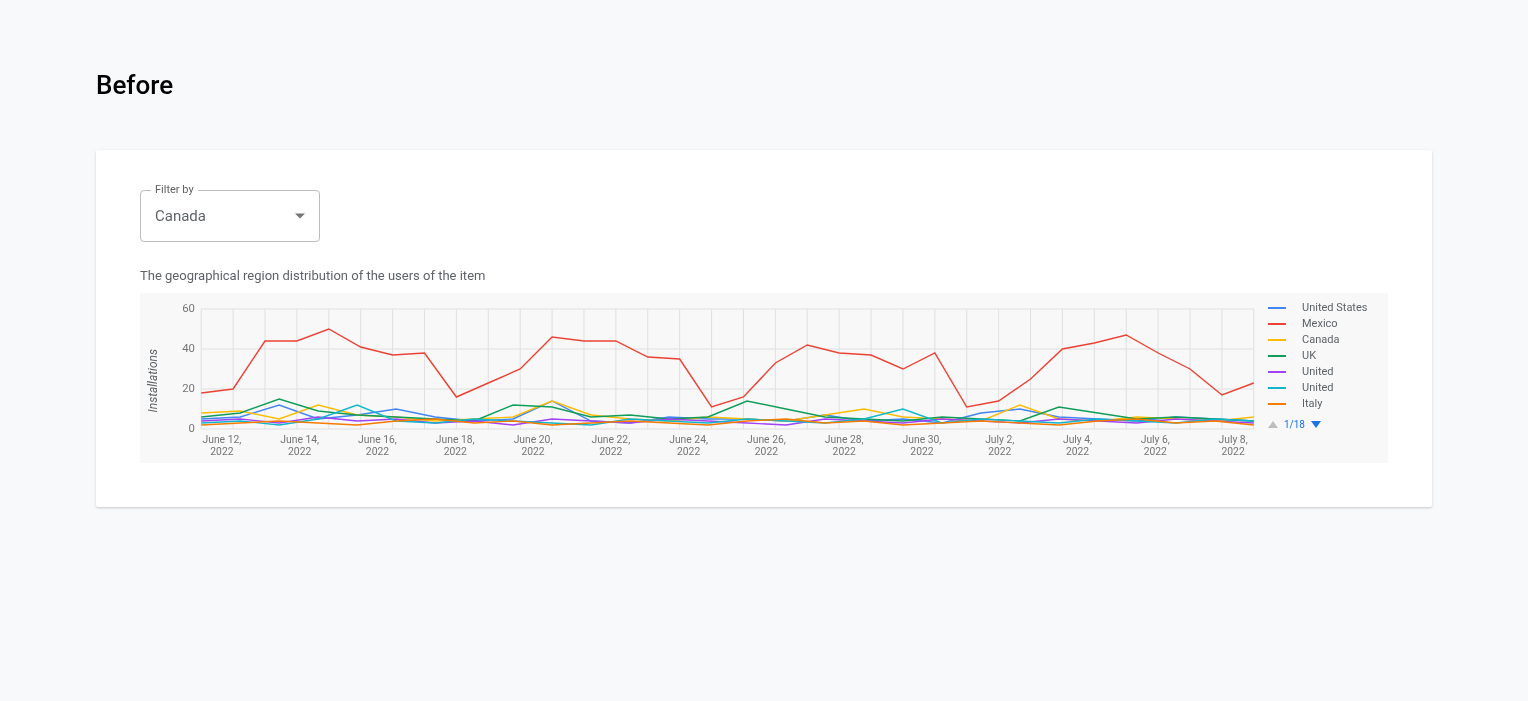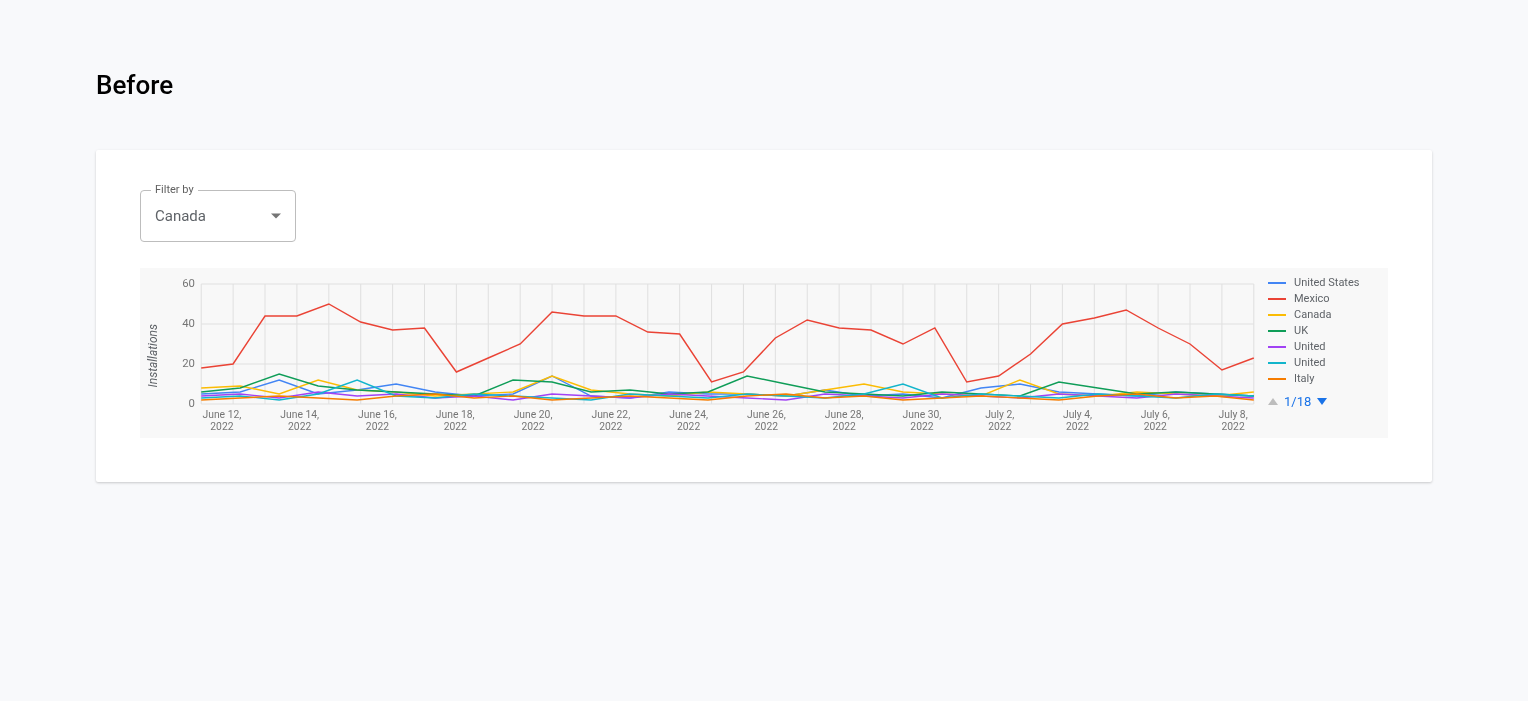--- a/index.html
+++ b/index.html
@@ -19,21 +19,21 @@
   }
   .card {
     background: #fff;
     box-shadow: 0 1px 3px rgba(0,0,0,0.12), 0 1px 2px rgba(0,0,0,0.08);
     border-radius: 2px;
     padding: 40px 44px 44px;
   }
   .filter-field {
     position: relative;
     display: inline-block;
-    width: 156px;
+    width: 180px;
     height: 52px;
     border: 1px solid #bdbdbd;
     border-radius: 4px;
     margin-bottom: 22px;
     cursor: pointer;
   }
   .filter-label {
     position: absolute;
     top: -8px;
     left: 10px;
@@ -79,39 +79,40 @@
     align-self: center;
     margin-right: 4px;
   }
   .plot-col { flex: 1; position: relative; }
   svg.plot { width: 100%; height: 160px; display: block; }
   .grid-line { stroke: #e0e0e0; stroke-width: 1; }
   .y-tick { font-size: 11px; fill: #757575; text-anchor: end; }
   .x-tick { font-size: 10px; fill: #757575; text-anchor: middle; }
   .series { fill: none; stroke-width: 1.4; }
   .legend-col { width: 118px; padding-left: 8px; display: flex; flex-direction: column; gap: 3px; }
-  .legend-item { display: flex; align-items: center; gap: 8px; font-size: 11px; color: #5f6368; cursor: pointer; }
+  .legend-item { display: flex; align-items: center; gap: 16px; font-size: 11px; color: #5f6368; cursor: pointer; }
   .legend-swatch { width: 18px; height: 2px; }
-  .pager { display: flex; align-items: center; gap: 6px; margin-top: 6px; font-size: 13px; color: #1a73e8; }
+  .pager { display: flex; align-items: center; gap: 6px; margin-top: 6px; font-size: 10px; color: #1a73e8; }
   .pager-arrow { width: 0; height: 0; cursor: pointer; }
   .pager-prev { border-left: 5px solid transparent; border-right: 5px solid transparent; border-bottom: 7px solid #bdbdbd; }
   .pager-next { border-left: 5px solid transparent; border-right: 5px solid transparent; border-top: 7px solid #1a73e8; }
 </style>
 </head>
 <body>
 
 <h1 class="page-title">Before</h1>
 
 <div class="card">
   <div class="filter-field">
     <span class="filter-label">Filter by</span>
     <span class="filter-value">Canada</span>
     <span class="filter-caret"></span>
   </div>
 
+  <div class="chart-desc">The geographical region distribution of the users of the item</div>
 
   <div class="chart-wrap">
     <div class="y-axis-label">Installations</div>
     <div class="plot-col">
       <svg class="plot" id="plot-svg" viewBox="0 0 1060 160" preserveAspectRatio="none">
           <line x1="36" x2="1054" y1="128" y2="128" class="grid-line"></line>
           <text x="30" y="131" class="y-tick">0</text>
           <line x1="36" x2="1054" y1="88" y2="88" class="grid-line"></line>
           <text x="30" y="91" class="y-tick">20</text>
           <line x1="36" x2="1054" y1="48" y2="48" class="grid-line"></line>

